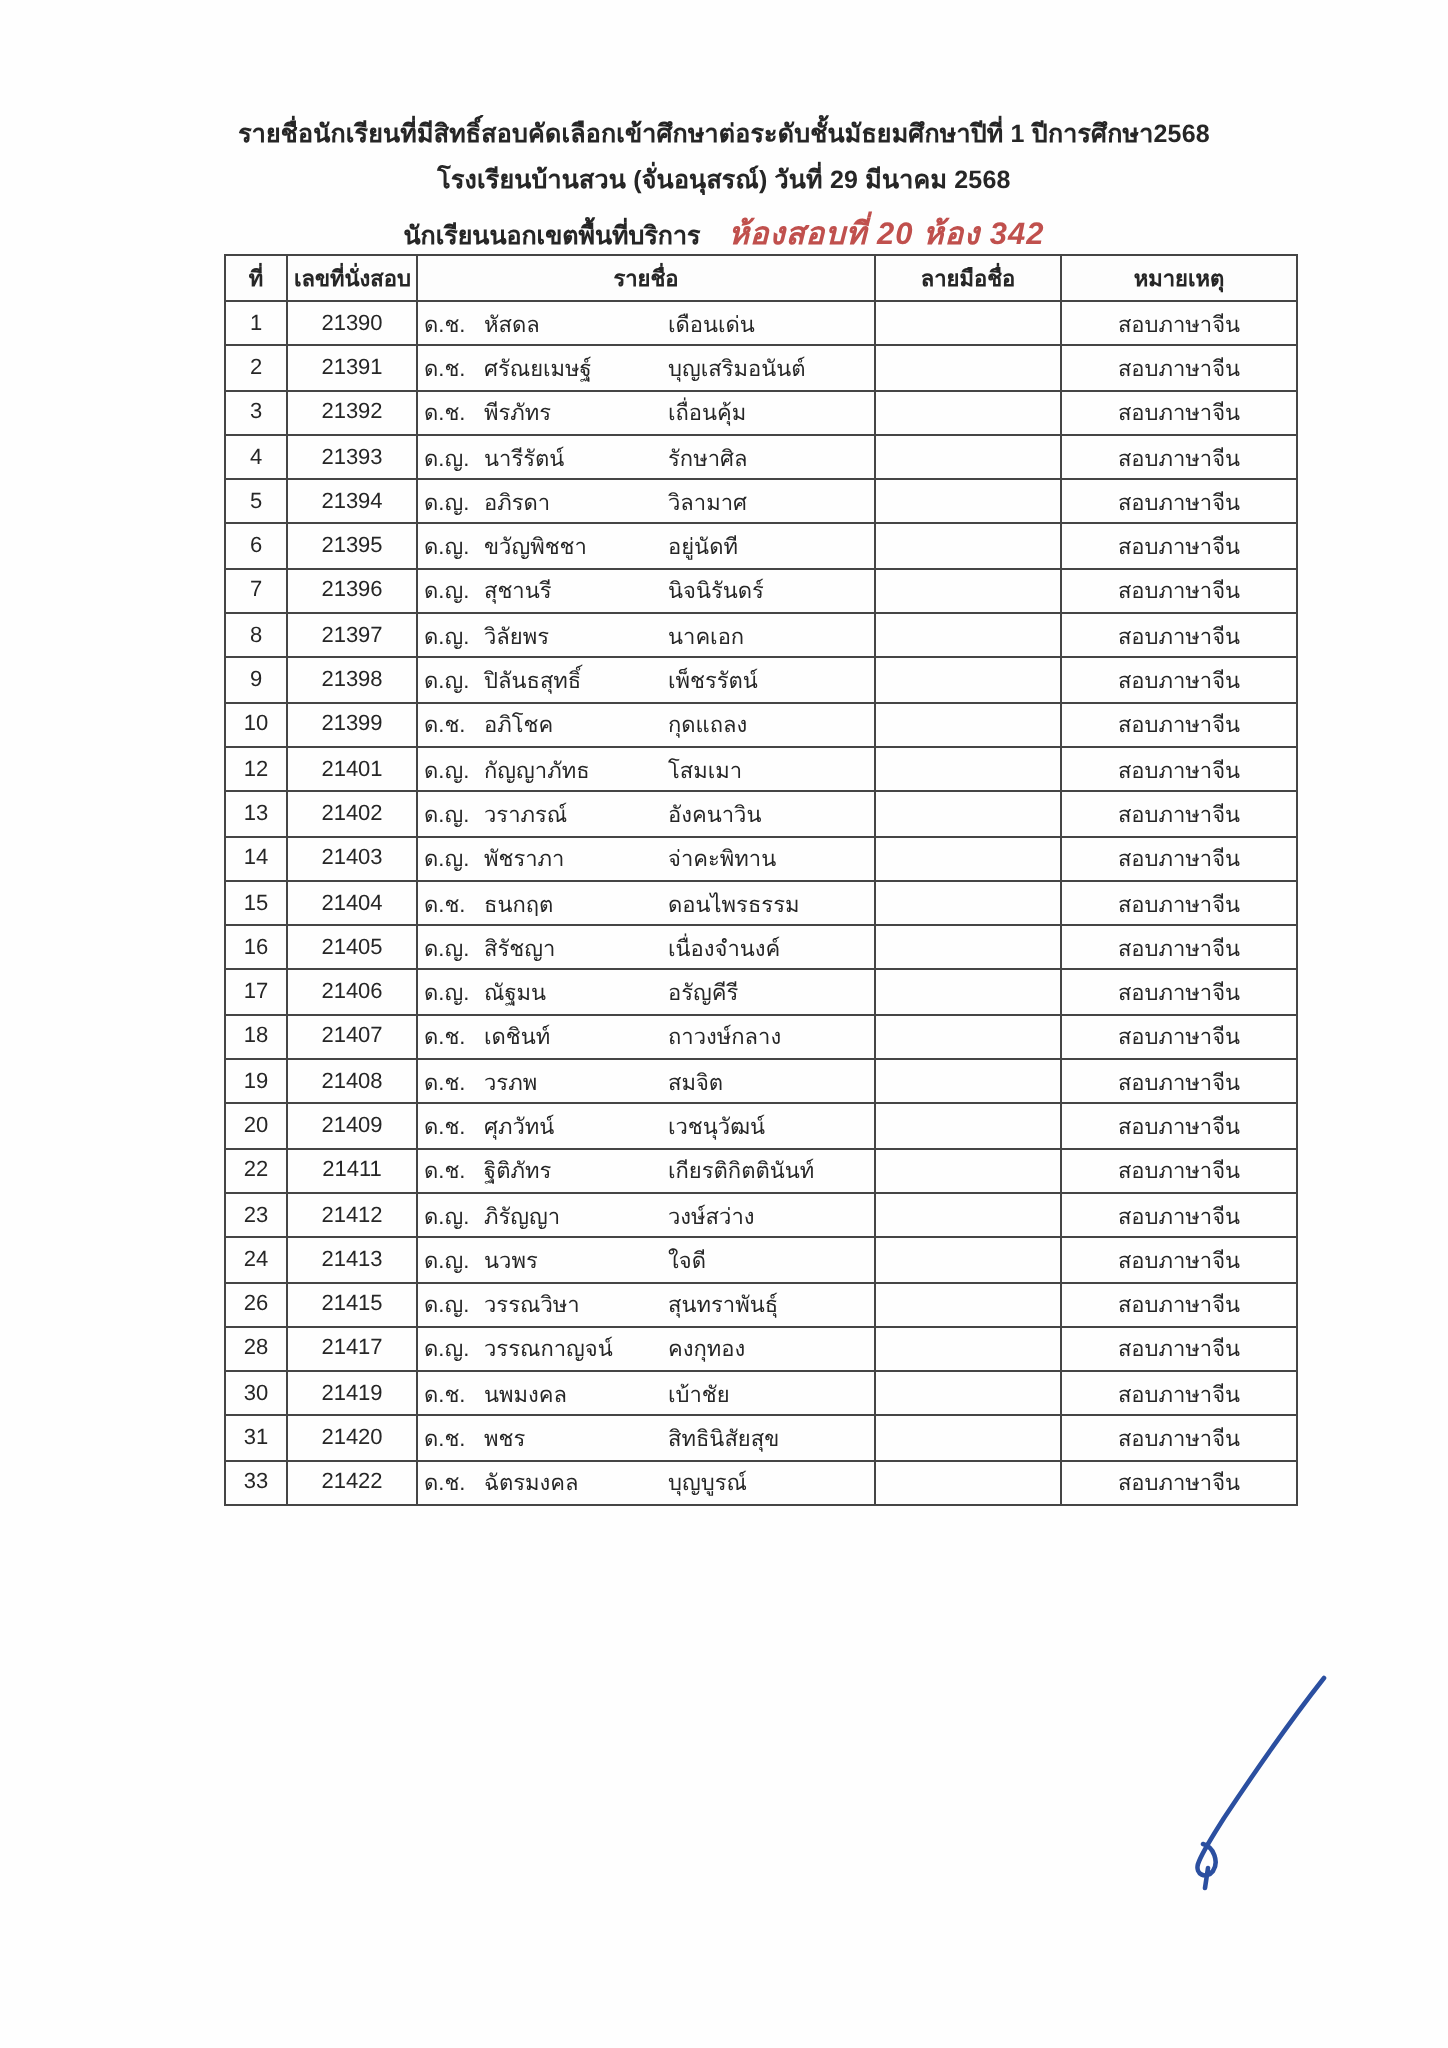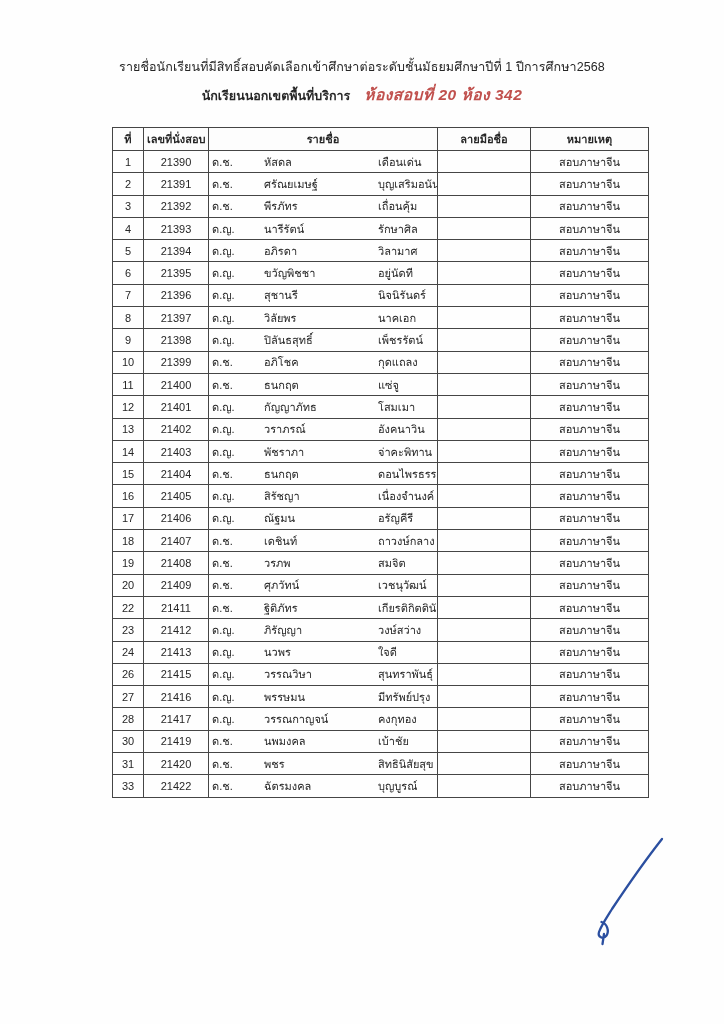--- a/index.html
+++ b/index.html
@@ -12,21 +12,21 @@
     color:#262626;
     overflow:hidden;
     box-shadow:0 0 4px rgba(0,0,0,.25);
   }
   .doc-header {
     position:absolute; top:56px; left:0; right:0;
     text-align:center;
   }
   .doc-header .line1,
   .doc-header .line2 {
-    font-size:12.5px; font-weight:normal; line-height:1.8;
+    font-size:12.5px; font-weight:bold; line-height:1.8;
     letter-spacing:.1px;
   }
   .doc-header .line3 {
     margin-top:3px;
     font-size:12.5px; font-weight:bold;
   }
   .doc-header .room {
     color:var(--accent-red,#c0504d);
     font-size:15.5px;
     margin-left:14px;
@@ -49,21 +49,21 @@
     height:22px; font-weight:bold; text-align:center;
     background:#fdfdfd;
   }
   .roster td { height:21.3px; background:#fefefe; }
   .col-no    { width:31px; }
   .col-seat  { width:65px; }
   .col-name  { width:229px; }
   .col-sign  { width:93px; }
   .col-note  { width:118px; }
   td.c { text-align:center; }
-  .namecell { display:flex; align-items:flex-end;gap:22px; }
+  .namecell { display:flex; align-items:flex-end; }
   .namecell .t { width:30px; flex:0 0 30px; }
   .namecell .f { width:92px; flex:0 0 92px; }
   .namecell .l { flex:1; }
   .pen-mark {
     position:absolute; left:577px; top:836px;
     width:90px; height:110px;
     pointer-events:none;
   }
   .pen-mark path {
     stroke:var(--pen-color,#2b4fa0);
@@ -71,20 +71,21 @@
     stroke-linecap:round; stroke-linejoin:round;
   }
 </style>
 </head>
 <body>
 
 <div class="page">
 
   <div class="doc-header">
     <div class="line1">รายชื่อนักเรียนที่มีสิทธิ์สอบคัดเลือกเข้าศึกษาต่อระดับชั้นมัธยมศึกษาปีที่ 1 ปีการศึกษา2568</div>
+    <div class="line2">โรงเรียนบ้านสวน (จั่นอนุสรณ์)  วันที่ 29 มีนาคม 2568</div>
     <div class="line3">
       <span>นักเรียนนอกเขตพื้นที่บริการ</span><span class="room">ห้องสอบที่ 20  ห้อง 342</span>
     </div>
   </div>
 
   <table class="roster">
     <colgroup>
       <col class="col-no">
         <col class="col-seat">
         <col class="col-name">
@@ -225,33 +226,20 @@
         <span class="namecell">
           <span class="t">ด.ช.</span>
           <span class="f">อภิโชค</span>
           <span class="l">กุดแถลง</span>
         </span>
       </td>
       <td></td>
       <td class="c">สอบภาษาจีน</td>
     </tr>
         <tr>
-      <td class="c">11</td>
-      <td class="c">21400</td>
-      <td>
-        <span class="namecell">
-          <span class="t">ด.ช.</span>
-          <span class="f">ธนกฤต</span>
-          <span class="l">แซ่จู</span>
-        </span>
-      </td>
-      <td></td>
-      <td class="c">สอบภาษาจีน</td>
-    </tr>
-        <tr>
       <td class="c">12</td>
       <td class="c">21401</td>
       <td>
         <span class="namecell">
           <span class="t">ด.ญ.</span>
           <span class="f">กัญญาภัทธ</span>
           <span class="l">โสมเมา</span>
         </span>
       </td>
       <td></td>
@@ -401,33 +389,20 @@
       <td class="c">สอบภาษาจีน</td>
     </tr>
         <tr>
       <td class="c">26</td>
       <td class="c">21415</td>
       <td>
         <span class="namecell">
           <span class="t">ด.ญ.</span>
           <span class="f">วรรณวิษา</span>
           <span class="l">สุนทราพันธุ์</span>
-        </span>
-      </td>
-      <td></td>
-      <td class="c">สอบภาษาจีน</td>
-    </tr>
-        <tr>
-      <td class="c">27</td>
-      <td class="c">21416</td>
-      <td>
-        <span class="namecell">
-          <span class="t">ด.ญ.</span>
-          <span class="f">พรรษมน</span>
-          <span class="l">มีทรัพย์ปรุง</span>
         </span>
       </td>
       <td></td>
       <td class="c">สอบภาษาจีน</td>
     </tr>
         <tr>
       <td class="c">28</td>
       <td class="c">21417</td>
       <td>
         <span class="namecell">

